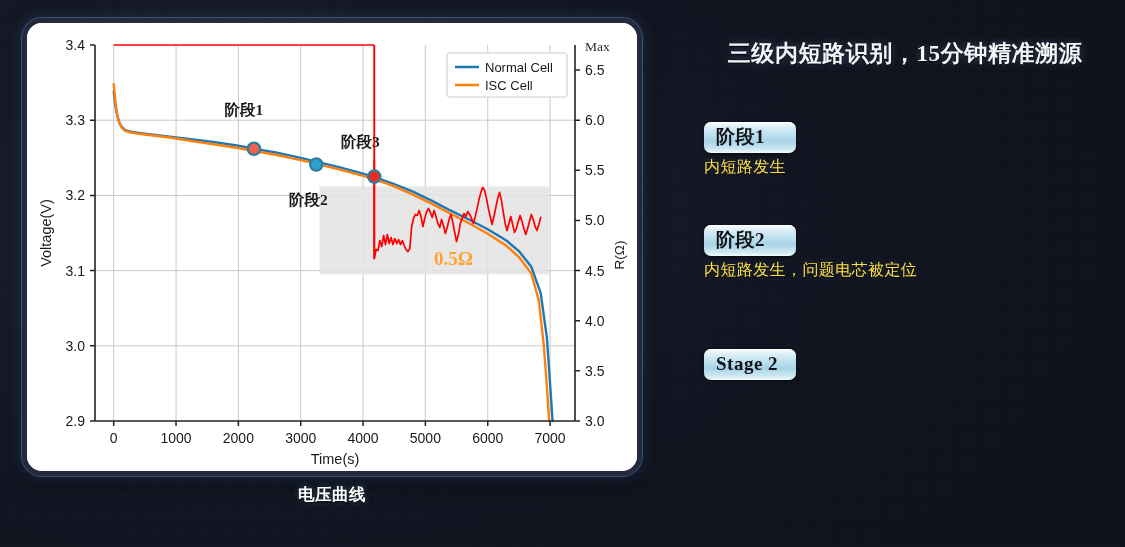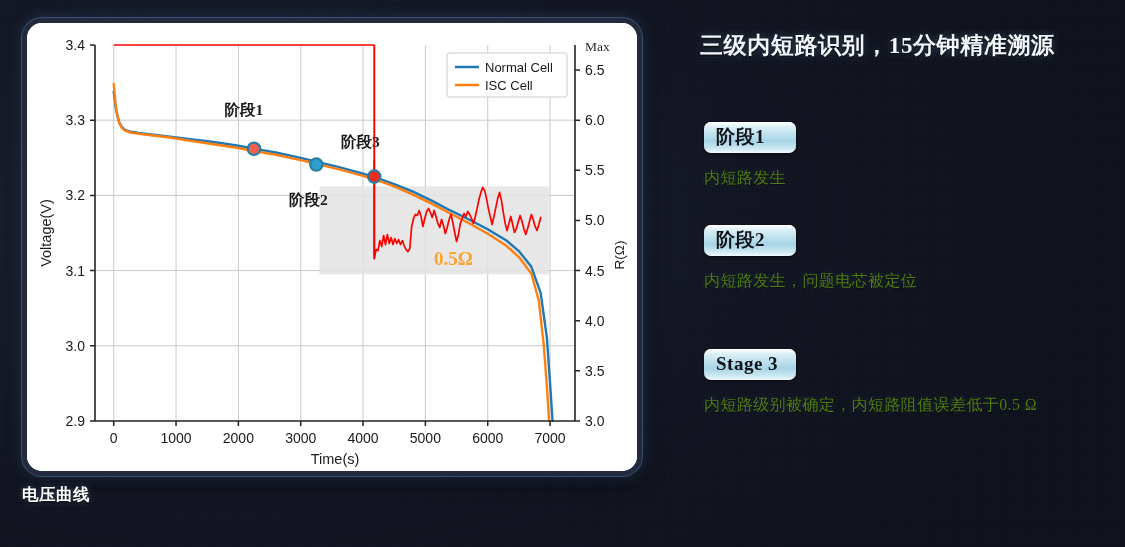--- a/index.html
+++ b/index.html
@@ -36,20 +36,21 @@
       0 0 14px 2px rgba(80,140,210,0.22),
       0 6px 22px rgba(0,0,0,0.55);
     overflow: hidden;
   }
   #chart-svg { display: block; width: 610px; height: 448px; }
 
   .cap-wrap {
     position: absolute;
     left: 22px; top: 484px;
     width: 620px;
+    text-align: center;
     color: #ffffff;
     text-shadow: 0 1px 2px rgba(0,0,0,0.9), 0 0 6px rgba(140,190,240,0.35);
   }
   .cap-title {
     font-family: "Liberation Serif", serif;
     font-weight: bold;
     font-size: 16.5px;
     letter-spacing: 0.5px;
     line-height: 22px;
   }
@@ -67,21 +68,22 @@
     width: 410px; height: 500px;
   }
   #panel-title {
     font-family: "Liberation Serif", serif;
     font-size: 23px;
     font-weight: bold;
     color: #f2f5fa;
     letter-spacing: 0.6px;
     text-shadow: 0 1px 2px rgba(0,0,0,0.85), 0 0 8px rgba(150,200,250,0.30);
     white-space: nowrap;
-    margin-top: 8px;
+    margin-top: 16px;
+    text-align: center;
   }
   .stage-block { margin-top: 0; }
   .stage-block.s1 { position: absolute; top: 100px; left: 4px; }
   .stage-block.s2 { position: absolute; top: 203px; left: 4px; }
   .stage-block.s3 { position: absolute; top: 327px; left: 4px; }
 
   .stage-badge {
     display: inline-block;
     padding: 3px 16px 4px 12px;
     border-radius: 7px;
@@ -89,22 +91,22 @@
     box-shadow: 0 1px 3px rgba(0,0,0,0.6), inset 0 1px 0 rgba(255,255,255,0.9);
     color: #111318;
     font-family: "Liberation Serif", serif;
     font-weight: bold;
     font-size: 19px;
     letter-spacing: 0.5px;
     line-height: 24px;
     min-width: 92px;
   }
   .stage-desc {
-    margin-top: 15px;
-    color: #4d7c0f;
+    margin-top: 4px;
+    color: #fde047;
     font-family: "Liberation Serif", serif;
     font-size: 16px;
     letter-spacing: 0.4px;
     text-shadow: 0 1px 2px rgba(0,0,0,0.85), 0 0 6px rgba(140,190,240,0.22);
     white-space: nowrap;
   }
 </style>
 </head>
 <body>
 
@@ -210,16 +212,15 @@
     <div class="stage-badge">阶段1</div>
     <div class="stage-desc">内短路发生</div>
   </div>
 
   <div class="stage-block s2">
     <div class="stage-badge">阶段2</div>
     <div class="stage-desc">内短路发生，问题电芯被定位</div>
   </div>
 
   <div class="stage-block s3">
-    <div class="stage-badge">Stage 3</div>
-    <div class="stage-desc">内短路级别被确定，内短路阻值误差低于0.5 Ω</div>
+    <div class="stage-badge">Stage 2</div>
   </div>
 </div>
 
 </body></html>

